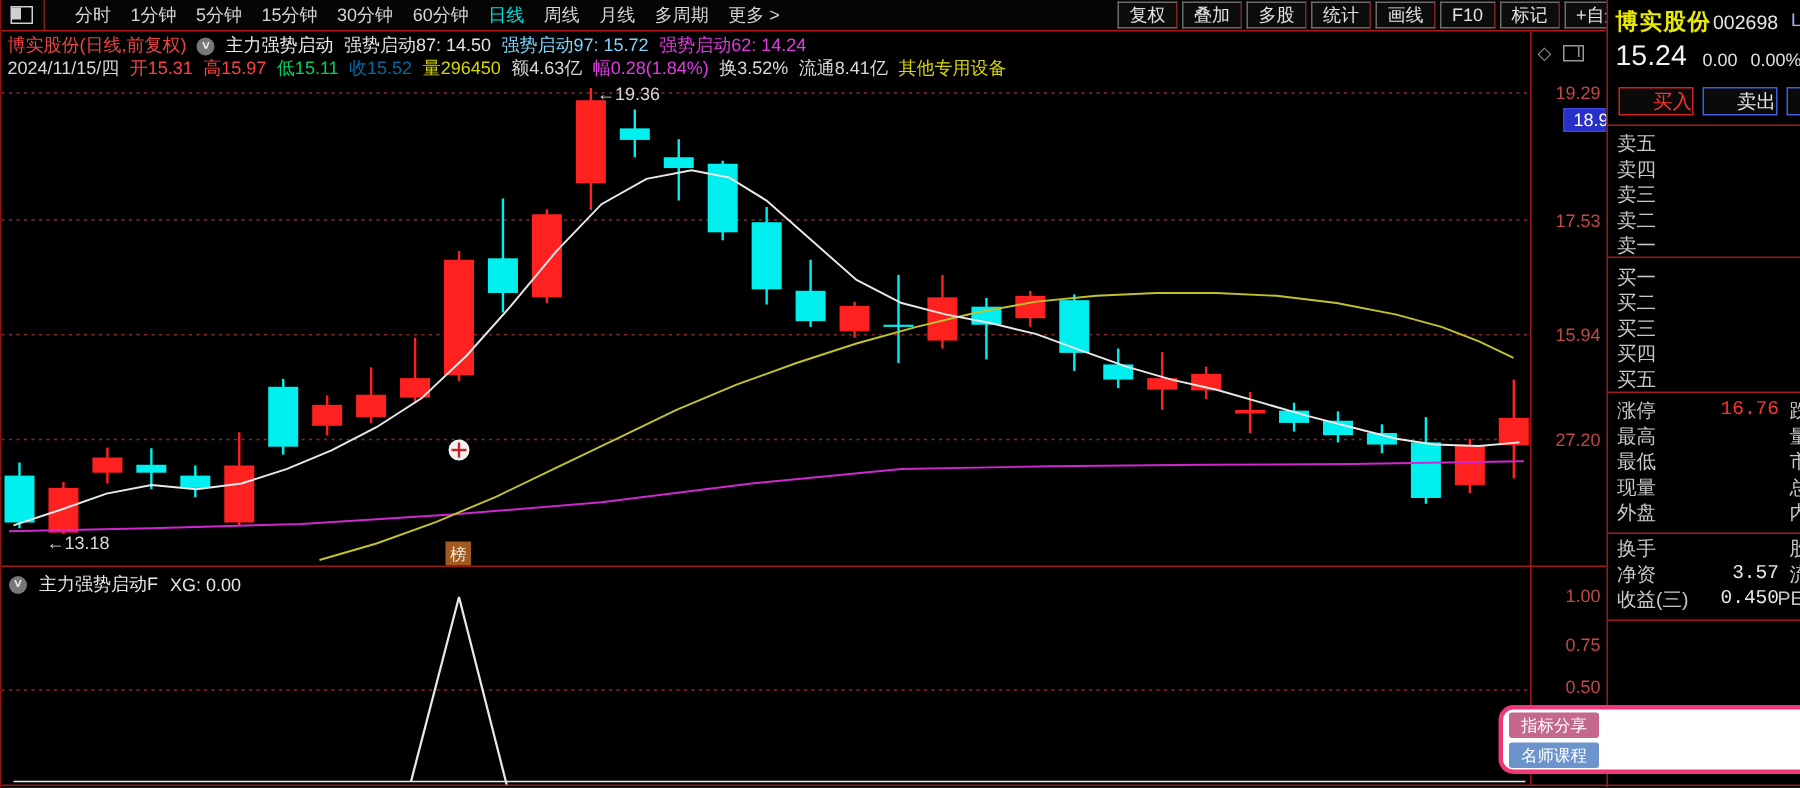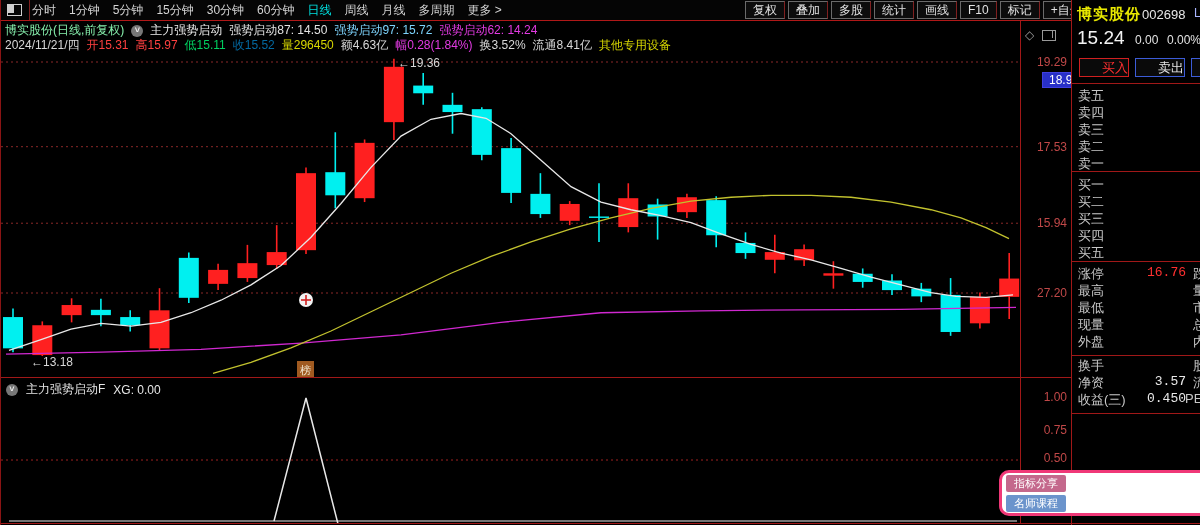--- a/index.html
+++ b/index.html
@@ -3,21 +3,21 @@
 <meta charset="utf-8">
 <style>
   html,body{margin:0;padding:0;background:#333;}
   .app{position:relative;width:1200px;height:525px;background:#000;overflow:hidden;
        font-family:"Liberation Sans","DejaVu Sans",sans-serif;border-left:1px solid #8a1414;box-sizing:border-box;}
   
   .menubar{position:absolute;left:0;top:0;width:1070px;height:20px;background:#050505;
            border-bottom:1px solid #b01818;display:flex;align-items:center;}
   .win-icon{width:13px;height:10px;border:1px solid #cfcfcf;margin:0 7px 0 6px;position:relative;}
   .win-icon::after{content:"";position:absolute;left:0;top:0;width:6px;height:8px;background:#cfcfcf;}
-  .menu-left{display:flex;align-items:center;gap:13px;padding-left:2px;border-left:1px solid #802020;height:100%;}
+  .menu-left{display:flex;align-items:center;gap:13px;padding-left:20px;border-left:1px solid #802020;height:100%;}
   .menu-item{font-size:12px;color:#d4d4d4;cursor:default;white-space:nowrap;}
   .menu-item.active{color:#00e0e0;}
   .menu-right{position:absolute;left:744px;top:1px;display:flex;gap:3px;}
   .menu-btn{font-size:12px;color:#e2e2e2;border:1px solid #6a6a6a;background:#0c0c0c;
             padding:0 7px;height:16px;line-height:16px;border-right:1px solid #802020;white-space:nowrap;}
   
   .chart-area{position:absolute;left:0;top:21px;width:1020px;height:357px;}
   .info-line{position:absolute;left:4px;display:flex;align-items:center;gap:7px;font-size:12px;white-space:nowrap;z-index:5;}
   .iline1{top:1px;} .iline2{top:16px;}
   .circle-chevron{display:inline-block;width:12px;height:12px;border-radius:50%;background:#777;color:#eee;
@@ -91,31 +91,31 @@
         <span class="menu-btn">画线</span>
         <span class="menu-btn">F10</span>
         <span class="menu-btn">标记</span>
         <span class="menu-btn">+自选</span>
         <span class="menu-btn">返回</span>
       </div>
   </div>
 
   <div class="chart-area">
     <div class="info-line iline1">
-      <span style="color:#86efac">博实股份(日线,前复权)</span>
+      <span style="color:#ef4444">博实股份(日线,前复权)</span>
       <span class="circle-chevron">˅</span>
       <span style="color:#ececec">主力强势启动</span>
       <span id="line1-values" style="display:flex;gap:7px;">
           <span style="color: rgb(226, 226, 226);">强势启动87: 14.50</span>
           <span style="color: #7dd3fc;">强势启动97: 15.72</span>
           <span style="color: rgb(226, 58, 226);">强势启动62: 14.24</span>
         </span>
     </div>
     <div class="info-line iline2" id="line2">
-        <span style="color: rgb(216, 216, 216);">2024/11/21/四</span>
+        <span style="color: rgb(216, 216, 216);">2024/11/15/四</span>
         <span style="color: rgb(255, 64, 64);">开15.31</span>
         <span style="color: rgb(255, 64, 64);">高15.97</span>
         <span style="color: rgb(0, 208, 96);">低15.11</span>
         <span style="color: #0369a1;">收15.52</span>
         <span style="color: rgb(214, 214, 0);">量296450</span>
         <span style="color: rgb(216, 216, 216);">额4.63亿</span>
         <span style="color: rgb(226, 58, 226);">幅0.28(1.84%)</span>
         <span style="color: rgb(216, 216, 216);">换3.52%</span>
         <span style="color: rgb(216, 216, 216);">流通8.41亿</span>
         <span style="color: rgb(214, 214, 0);">其他专用设备</span>

